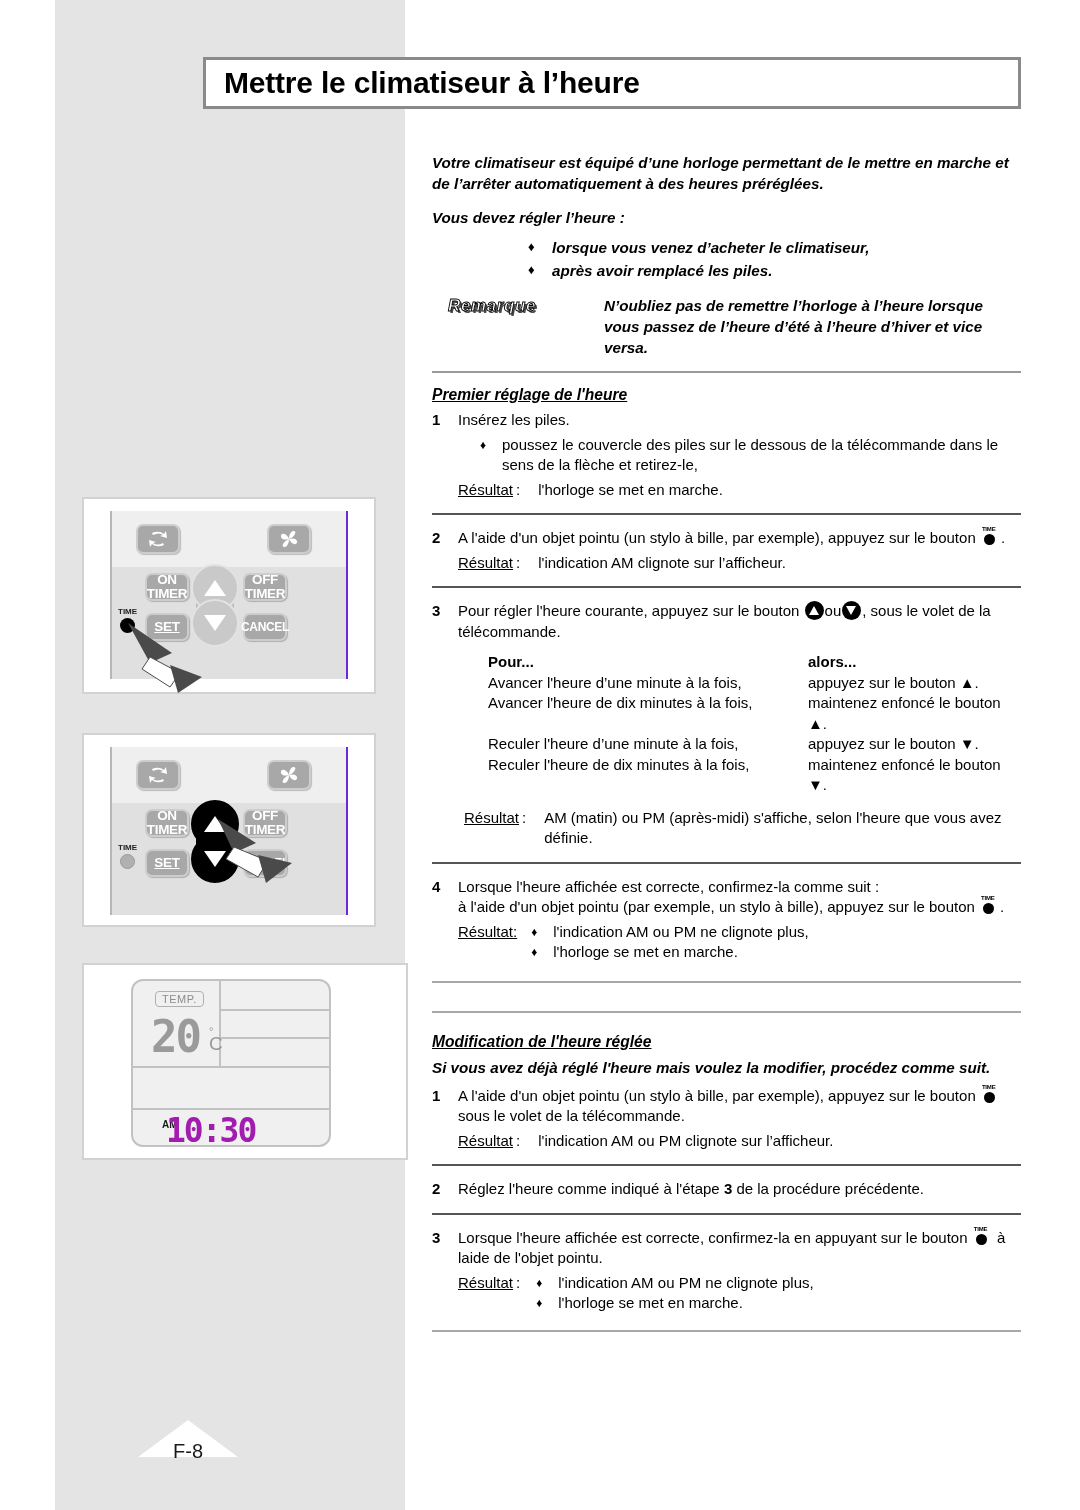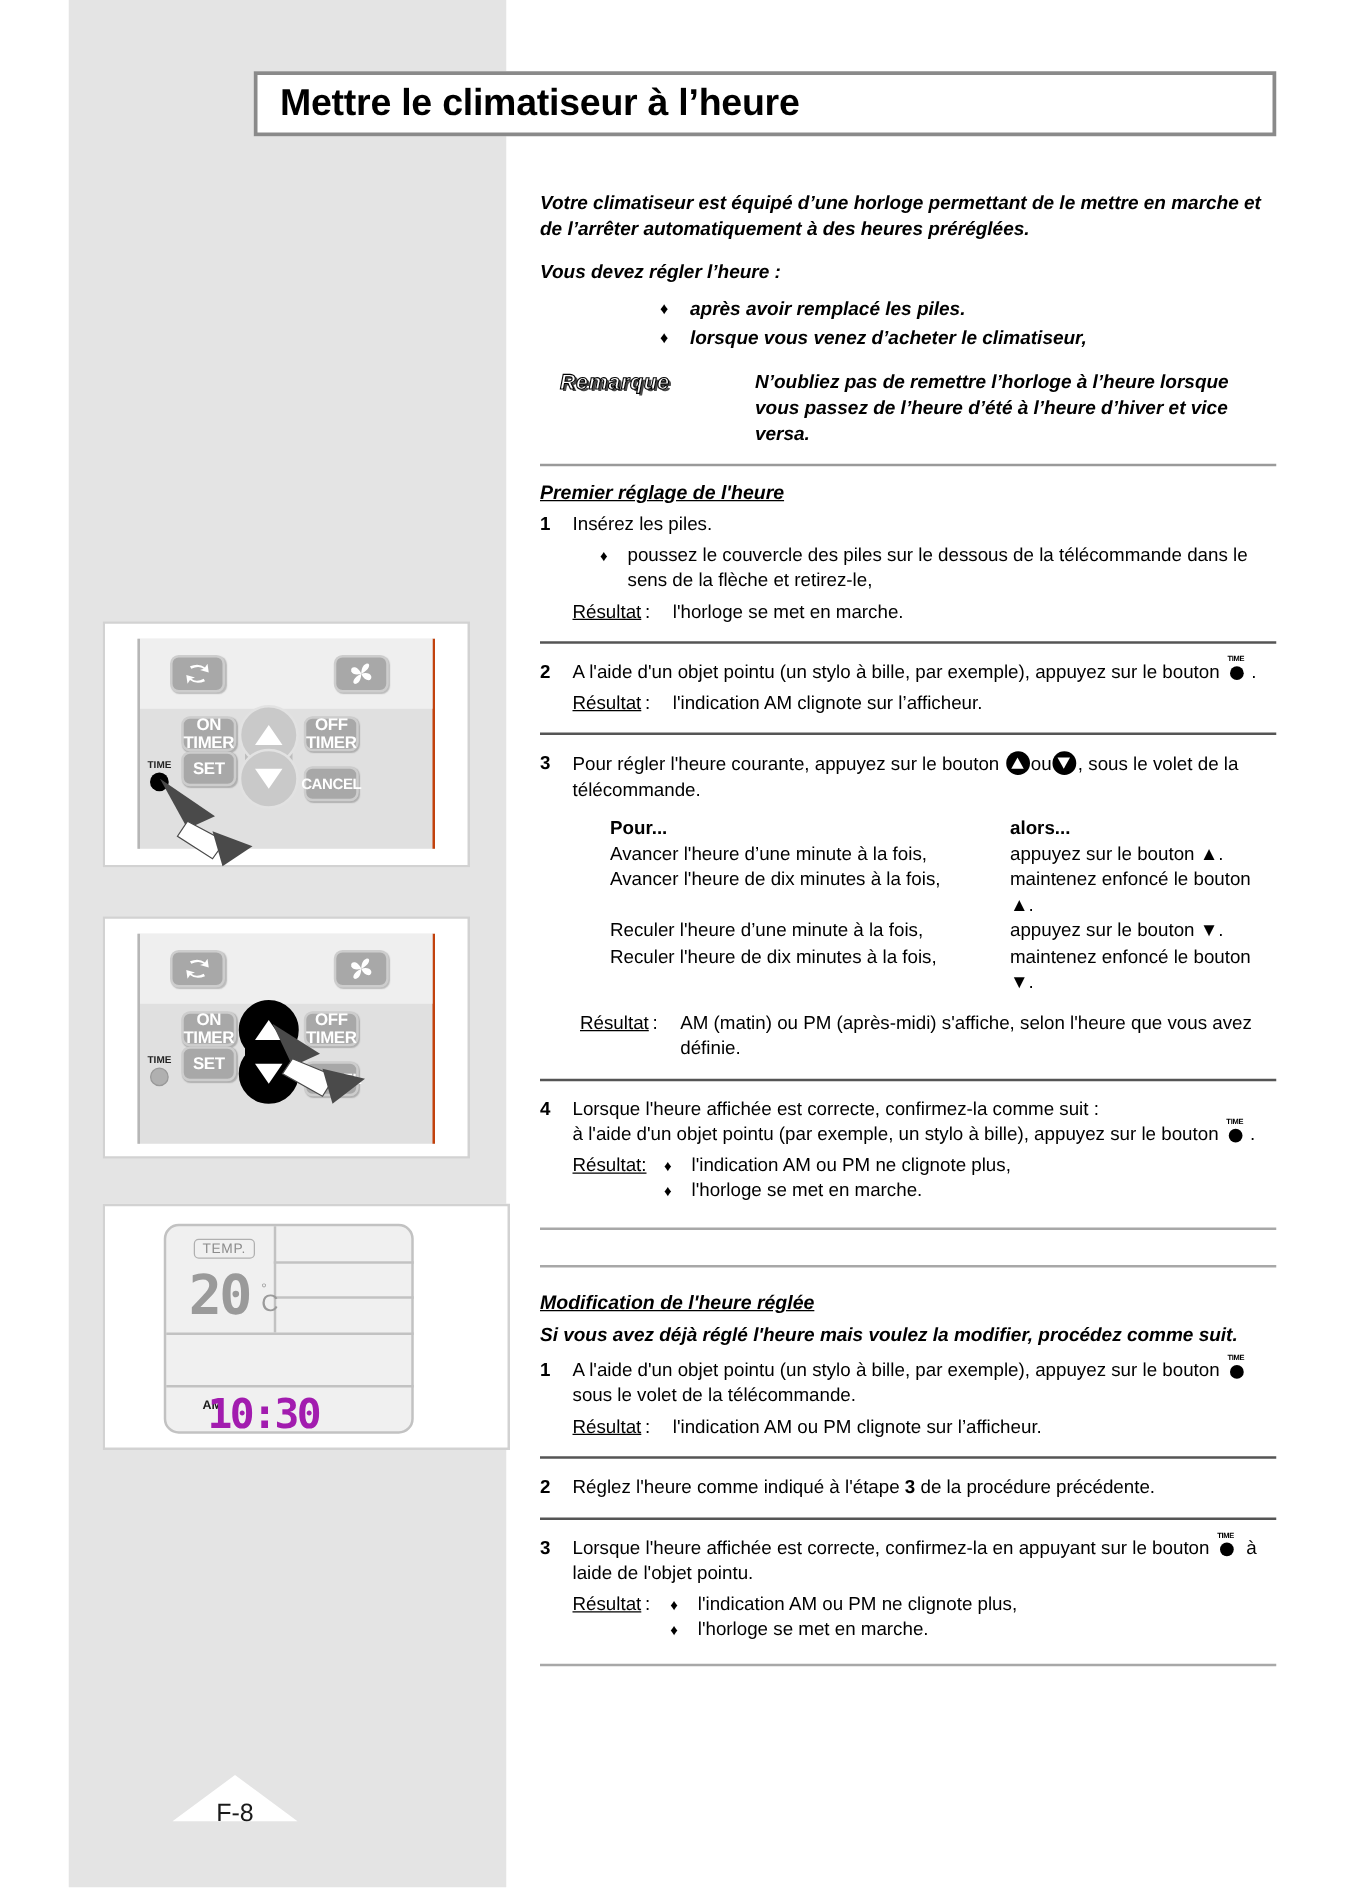--- a/index.html
+++ b/index.html
@@ -121,36 +121,36 @@
   
   .illus {
     position: absolute; background: #fff; border: 2px solid #d2d2d2;
   }
   .illus-1 { left: 82px; top: 497px; width: 294px; height: 197px; }
   .illus-2 { left: 82px; top: 733px; width: 294px; height: 194px; }
   .illus-3 { left: 82px; top: 963px; width: 326px; height: 197px; }
 
   .remote {
     position: absolute; left: 26px; top: 12px; width: 238px; height: 168px;
-    background: #e0e0e0; border-left: 2px solid #b6b6b6; border-right: 2px solid #c2410c;
+    background: #e0e0e0; border-left: 2px solid #b6b6b6; border-right: 2px solid #6d28d9;
   }
   .remote .top-strip {
     position: absolute; left: 0; top: 0; width: 100%; height: 56px; background: #efefef;
   }
   .btn-rect {
     position: absolute; background: #a8a8a8; border-radius: 7px;
     border: 2px solid #cdcdcd; box-shadow: 1px 1px 1px rgba(0,0,0,.22);
     color: #fff; font-size: 13.5px; font-weight: bold; line-height: 14px;
     display: flex; align-items: center; justify-content: center; text-align: center;
     letter-spacing: -0.3px;
   }
   .btn-swing { left: 24px; top: 13px; width: 44px; height: 30px; }
   .btn-fan   { left: 155px; top: 13px; width: 44px; height: 30px; }
   .btn-ontimer  { left: 33px; top: 62px; width: 44px; height: 28px; flex-direction: column; }
-  .btn-set      { left: 33px; top: 90px; width: 44px; height: 28px; }
+  .btn-set      { left: 33px; top: 102px; width: 44px; height: 28px; text-decoration: underline; }
   .btn-offtimer { left: 131px; top: 62px; width: 44px; height: 28px; flex-direction: column; }
   .btn-cancel   { left: 131px; top: 102px; width: 44px; height: 28px; font-size: 12px; }
 
   .arrow-pill {
     position: absolute; left: 84px; top: 56px; width: 38px; height: 78px;
     background: #bdbdbd; border-radius: 19px;
   }
   .arrow-circ {
     position: absolute; left: 79px; width: 48px; height: 48px; border-radius: 50%;
     background: #c9c9c9; border: 2px solid #e2e2e2;
@@ -335,22 +335,22 @@
 
   <div class="pagenum-tri"></div>
   <div class="pagenum-txt">F-8</div>
 
   <div class="content">
 
     <div class="intro">
       <p>Votre climatiseur est équipé d’une horloge permettant de le mettre en marche et de l’arrêter automatiquement à des heures préréglées.</p>
       <p class="tight">Vous devez régler l’heure :</p>
       <ul class="diamonds bullets-indent">
+        <li>lorsque vous venez d’acheter le climatiseur,</li>
         <li>après avoir remplacé les piles.</li>
-        <li>lorsque vous venez d’acheter le climatiseur,</li>
       </ul>
       <div class="remarque-row">
         <div class="remarque-label">Remarque</div>
         <div class="remarque-text">N’oubliez pas de remettre l’horloge à l’heure lorsque vous passez de l’heure d’été à l’heure d’hiver et vice versa.</div>
       </div>
     </div>
 
     <hr class="rule">
 
     <h3 class="sub">Premier réglage de l'heure</h3>

